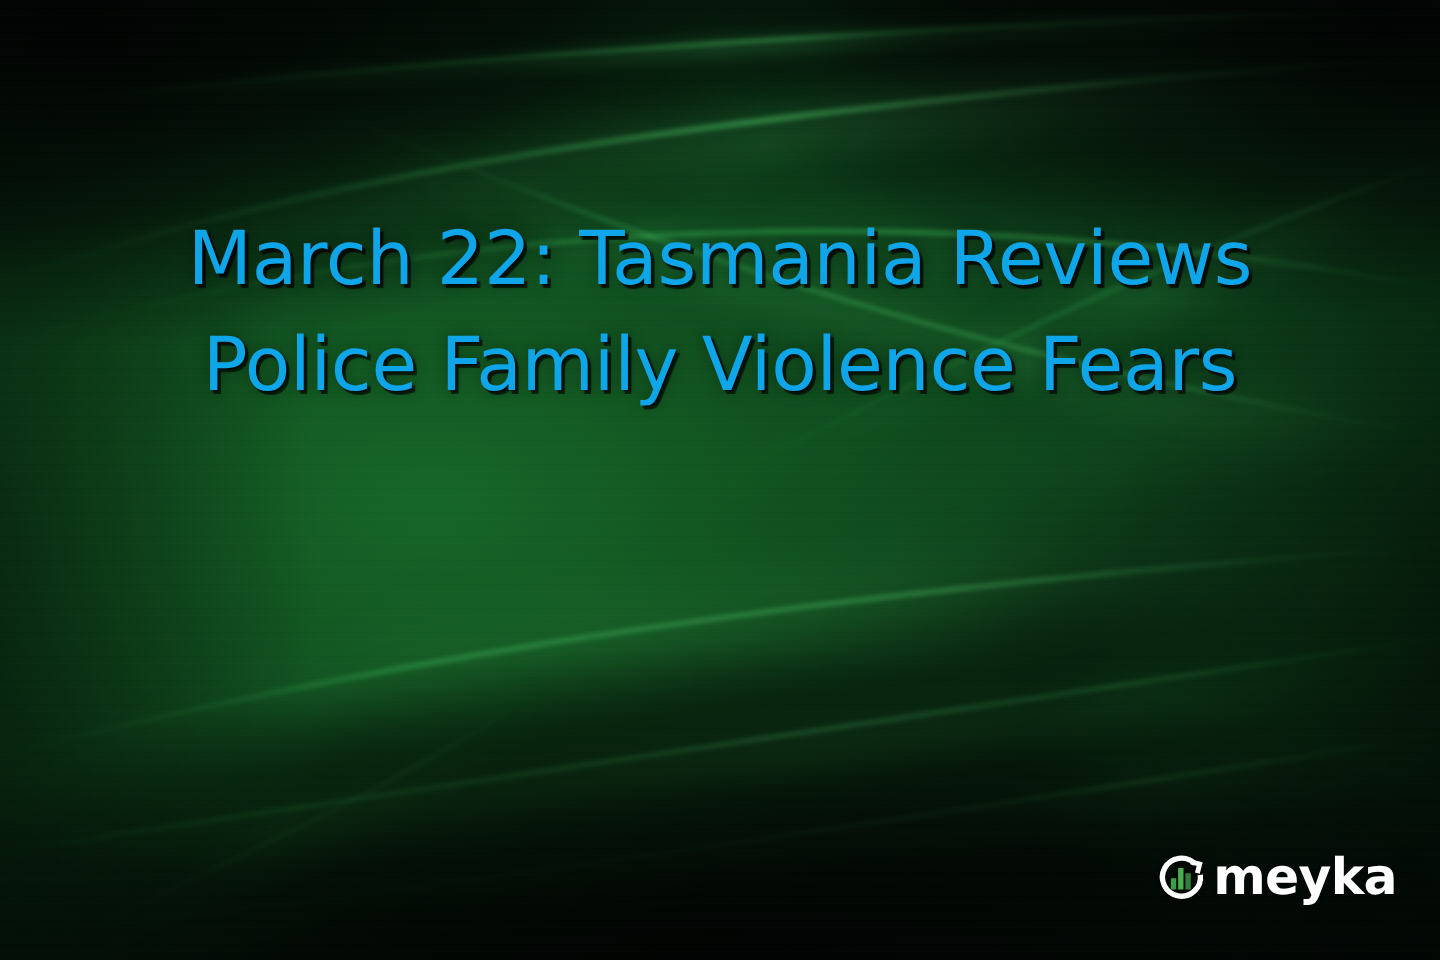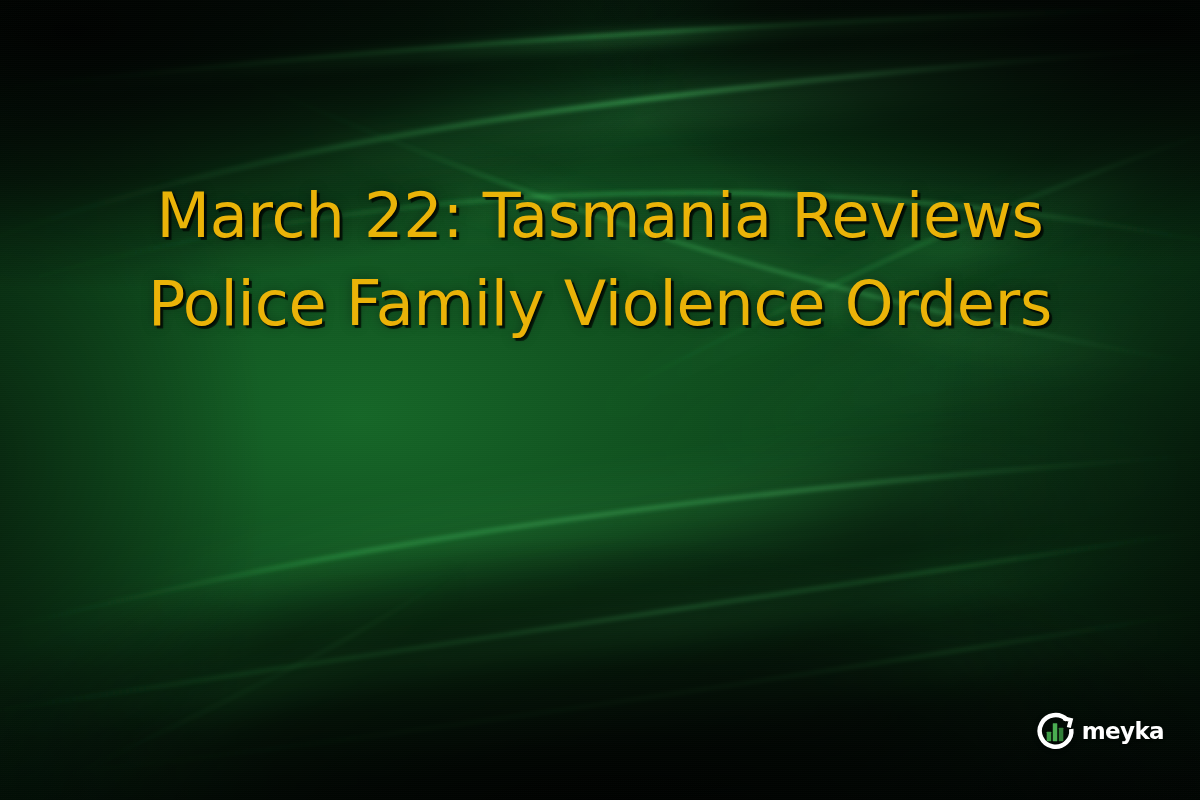--- a/index.html
+++ b/index.html
@@ -86,21 +86,21 @@
     right: 0;
     top: 172px;
     text-align: center;
     padding: 0 40px;
     box-sizing: border-box;
     z-index: 5;
   }
 
   .title-line {
     display: block;
-    color: #eab308;
+    color: #0ea5e9;
     font-family: "DejaVu Sans", sans-serif;
     font-weight: 400;
     font-size: 62px;
     line-height: 88px;
     letter-spacing: -0.2px;
     white-space: nowrap;
     text-shadow:
        3px 3px 0   rgba(0,0,0,0.55),
        2px 2px 2px rgba(0,0,0,0.65),
        0   0   12px rgba(0,0,0,0.35);
@@ -122,21 +122,21 @@
     width: 43px;
     height: 43px;
     display: block;
     filter: drop-shadow(0 1px 2px rgba(0,0,0,0.5));
   }
 
   #logo-word {
     color: #ffffff;
     font-family: "DejaVu Sans", sans-serif;
     font-weight: 700;
-    font-size: 23px;
+    font-size: 42px;
     line-height: 34px;
     letter-spacing: -0.6px;
     text-shadow: 0 1px 3px rgba(0,0,0,0.55);
   }
 </style>
 </head>
 <body>
 
 <div id="card">
 
@@ -246,21 +246,21 @@
     <path d="M 520 34 C 760 20, 1000 8, 1250 -10" stroke="url(#gDarkB)" stroke-width="90" fill="none" opacity="0.65" filter="url(#dBlur)"></path>
 
     <path d="M 700 560 C 900 500, 1080 448, 1250 410" stroke="url(#gDarkB)" stroke-width="110" fill="none" opacity="0.45" filter="url(#dBlur2)"></path>
   </svg>
 
   <div class="bg-layer" id="bg-vignette"></div>
   <div class="bg-layer" id="bg-grain"></div>
 
   <div id="title-block">
     <span class="title-line">March 22: Tasmania Reviews</span>
-    <span class="title-line">Police Family Violence Orders</span>
+    <span class="title-line">Police Family Violence Fears</span>
   </div>
 
   <div id="logo">
     <svg id="logo-mark" viewBox="0 0 44 44">
 
       <path d="M 34.4 12.0
                A 16.2 16.2 0 1 0 38.2 21.6" fill="none" stroke="#ffffff" stroke-width="4.6" stroke-linecap="butt" transform="rotate(-4 22 22)"></path>
 
       <path d="M 30.0 9.4 L 37.6 11.3 L 35.6 19.0" fill="none" stroke="#ffffff" stroke-width="4.2" stroke-linecap="butt" stroke-linejoin="miter"></path>
 

